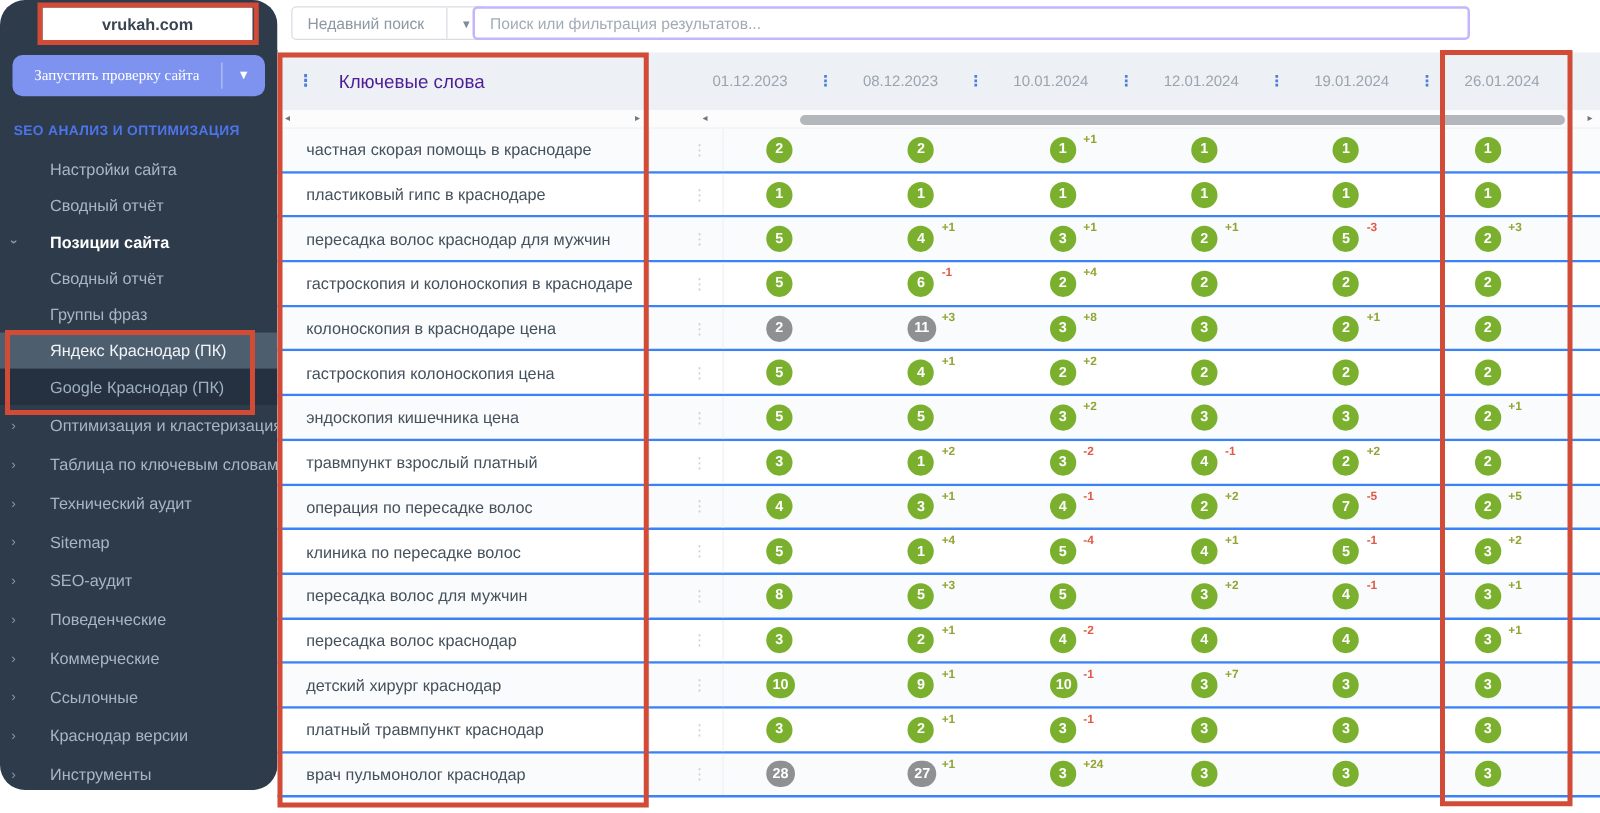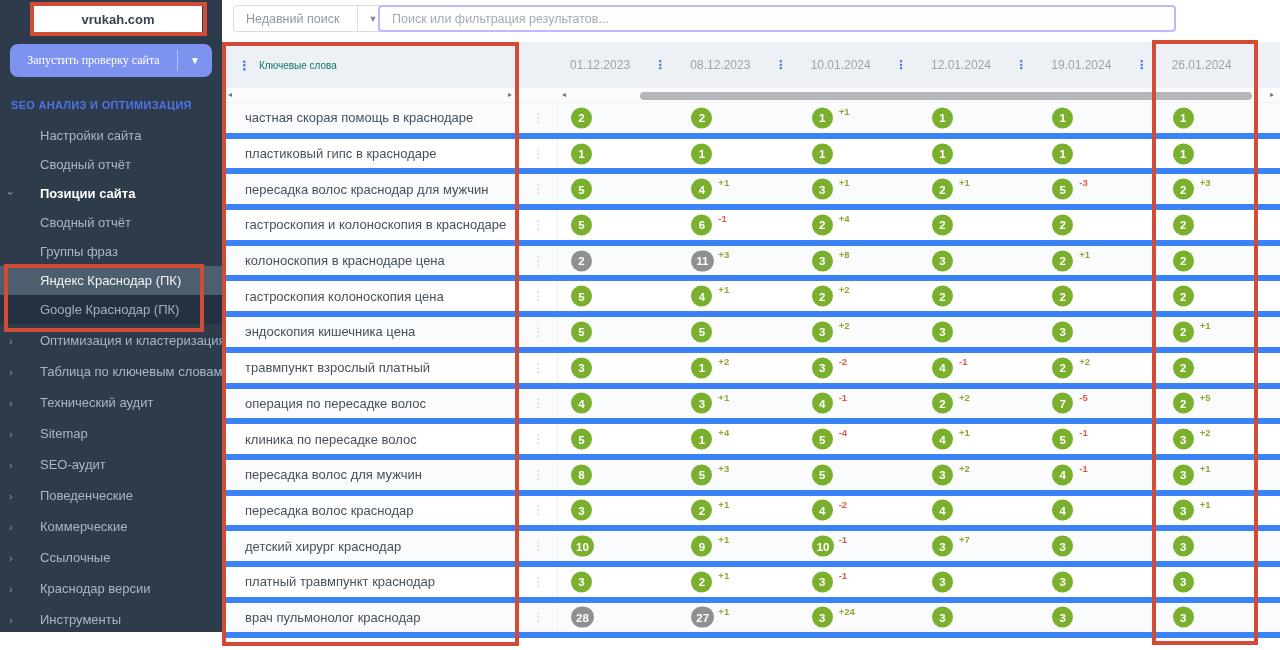--- a/index.html
+++ b/index.html
@@ -2,21 +2,21 @@
 <html><head>
 <meta charset="utf-8">
 <style>
   * { margin:0; padding:0; box-sizing:border-box; }
   html,body { width:1280px; height:650px; overflow:hidden; background:#fff;
               font-family:"Liberation Sans","DejaVu Sans",sans-serif; }
   .app { position:relative; width:1280px; height:650px; }
 
   
   .sidebar { position:absolute; left:0; top:0; width:222px; height:632px;
-             background:#2d3b4b; }
+             background:#2d3b4b;border-radius:20px; }
   .site-box { position:absolute; left:34px; top:6px; width:168px; height:26px;
               background:#fff; display:flex; align-items:center; justify-content:center;
               font-size:13px; font-weight:bold; color:#3a4450; }
   .run-btn { position:absolute; left:10px; top:44px; width:202px; height:33px;
              background:#7e93f0; border-radius:8px; display:flex; align-items:center;
              color:#fff; font-size:12px; cursor:pointer;font-family:Liberation Serif, serif; }
   .run-btn .lbl { flex:1; text-align:center; }
   .run-btn .sep { width:1px; height:21px; background:rgba(255,255,255,.45); }
   .run-btn .caret { width:34px; text-align:center; font-size:10px; }
   .section-label { position:absolute; left:11px; top:99px; font-size:11px;
@@ -45,36 +45,36 @@
             border:2px solid #c4b5fd; border-radius:4px; padding:0 12px;
             font-size:12.5px; color:#5a6470; outline:none;
             font-family:"Liberation Sans",sans-serif; }
   .searchbox input::placeholder { color:#a2abb4; }
 
   
   .thead { position:absolute; left:222px; top:42px; width:1058px; height:46px;
            background:#edf0f4; display:flex; }
   .kw-head { width:298px; display:flex; align-items:center; position:relative; }
   .kw-head .kebab { color:#4b7fd8; font-size:13px; font-weight:bold; margin-left:16px; }
-  .kw-head .txt { margin-left:8px; font-size:10px; color:#0f766e; }
+  .kw-head .txt { margin-left:20px; font-size:15px; color:#4c1d95; }
   .kebabcol-head { width:38px; }
   .datecols { flex:1; display:flex; }
   .dcol { flex:1; display:flex; align-items:center; justify-content:space-between;
           padding:0 12px; }
   .dcol .dt { font-size:12px; color:#9aa4ae; }
   .dcol .kebab { color:#4b7fd8; font-size:12px; font-weight:bold; cursor:pointer; }
 
   .scrollstrip { position:absolute; left:222px; top:88px; width:1058px; height:15px;
                  background:#fcfcfd; border-bottom:1px solid #eef0f2; }
   .ss-arrow { position:absolute; top:2px; font-size:8px; color:#6b7680; }
   .thumb { position:absolute; left:418px; top:4px; width:612px; height:8px;
            background:#b3b7bb; border-radius:4px; cursor:pointer; }
 
   .tbody { position:absolute; left:222px; top:103px; width:1058px; }
-  .trow { height:35.7px; display:flex; border-bottom:6px solid #3b82f6; background:#fff; }
+  .trow { height:35.7px; display:flex; border-bottom:2px solid #3b82f6; background:#fff;gap:21px; }
   .trow.alt { background:#fafbfc; }
   .kw-cell { width:298px; display:flex; align-items:center; padding-left:23px;
              font-size:13px; color:#45515c; border-right:1px solid #f0f1f3;
              white-space:nowrap; overflow:hidden; }
   .kebab-cell { width:38px; display:flex; align-items:center; justify-content:center;
                 color:#c7ccd1; font-size:12px; border-right:1px solid #f0f1f3; cursor:pointer; }
   .pcols { flex:1; display:flex; }
   .pcell { flex:1; position:relative; }
   .badge { position:absolute; left:13px; top:50%; transform:translateY(-50%);
            min-width:21px; height:21px; border-radius:11px; background:#7ab02d;

